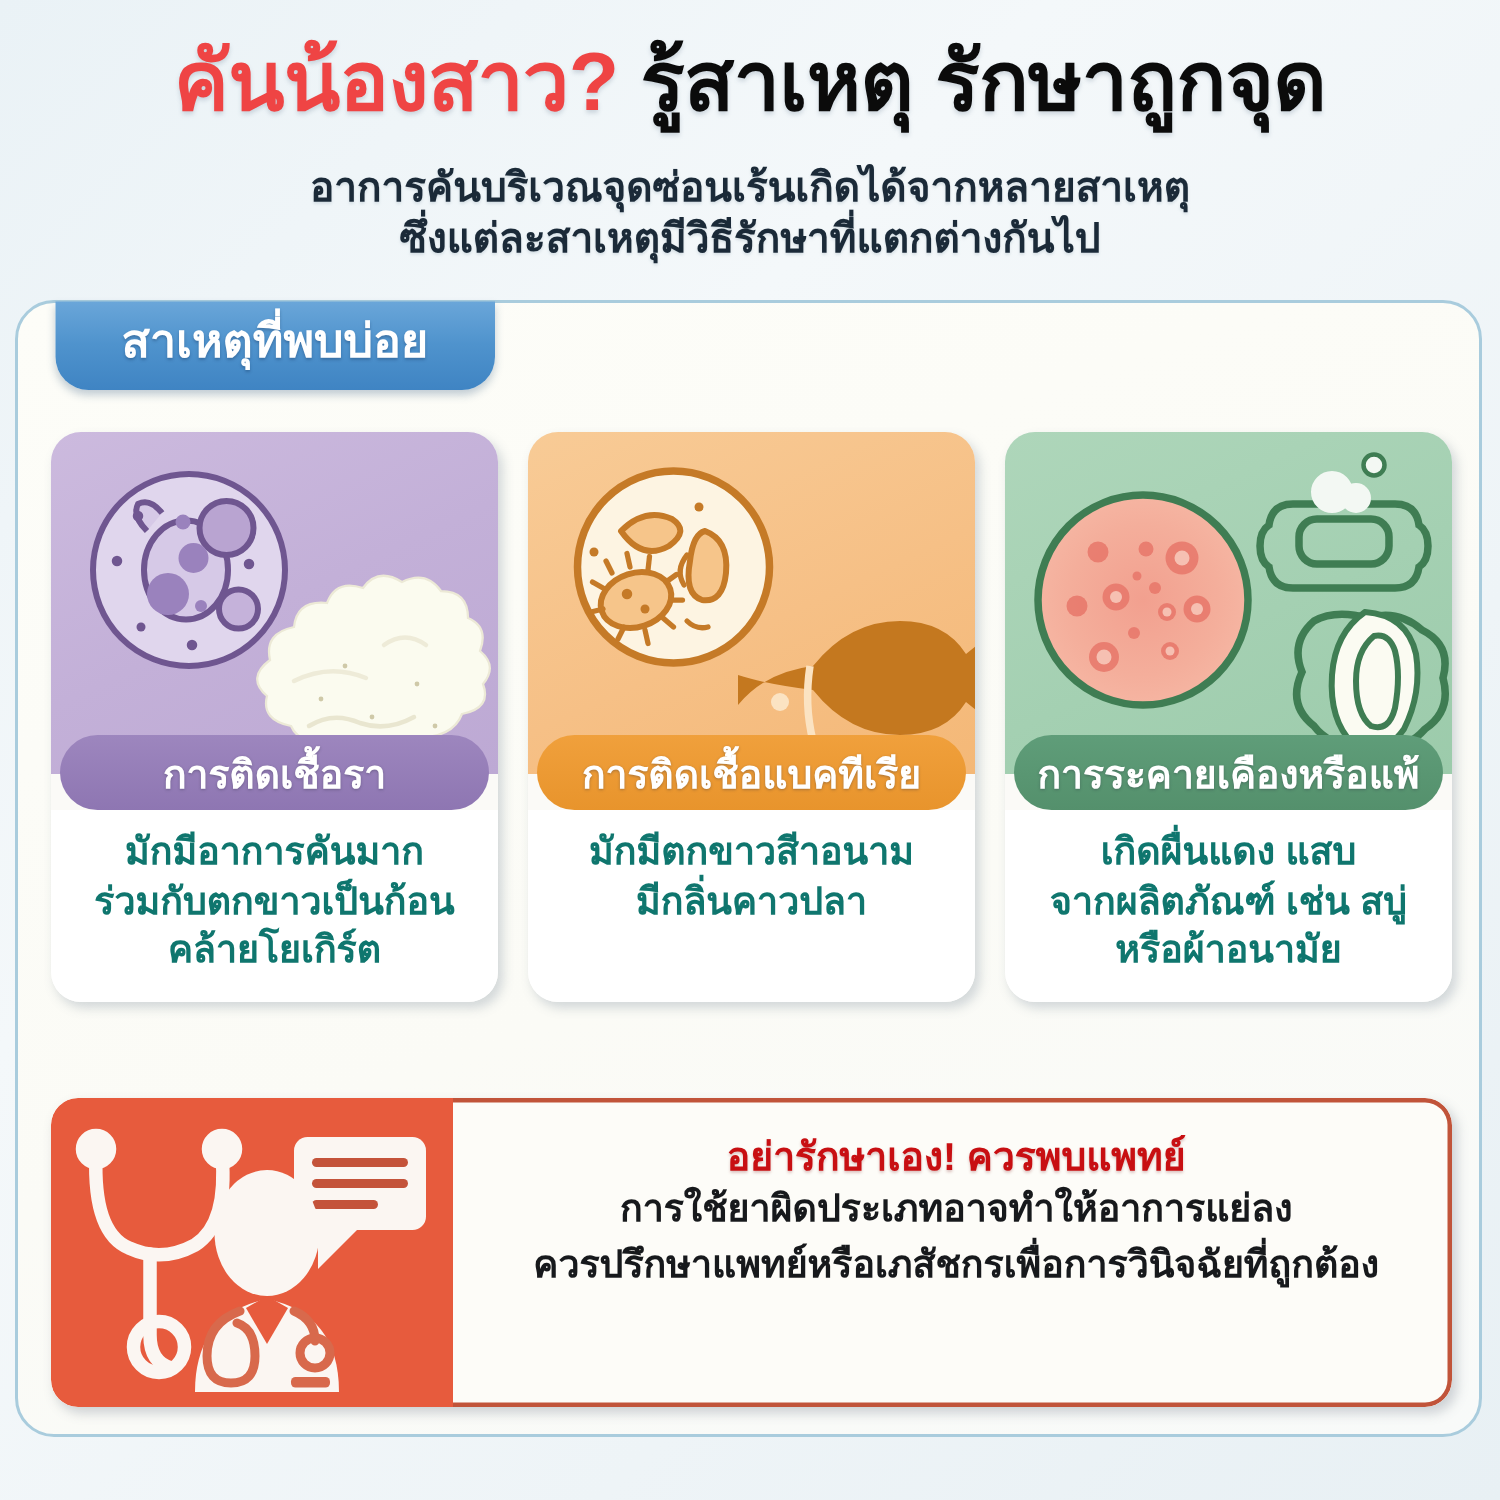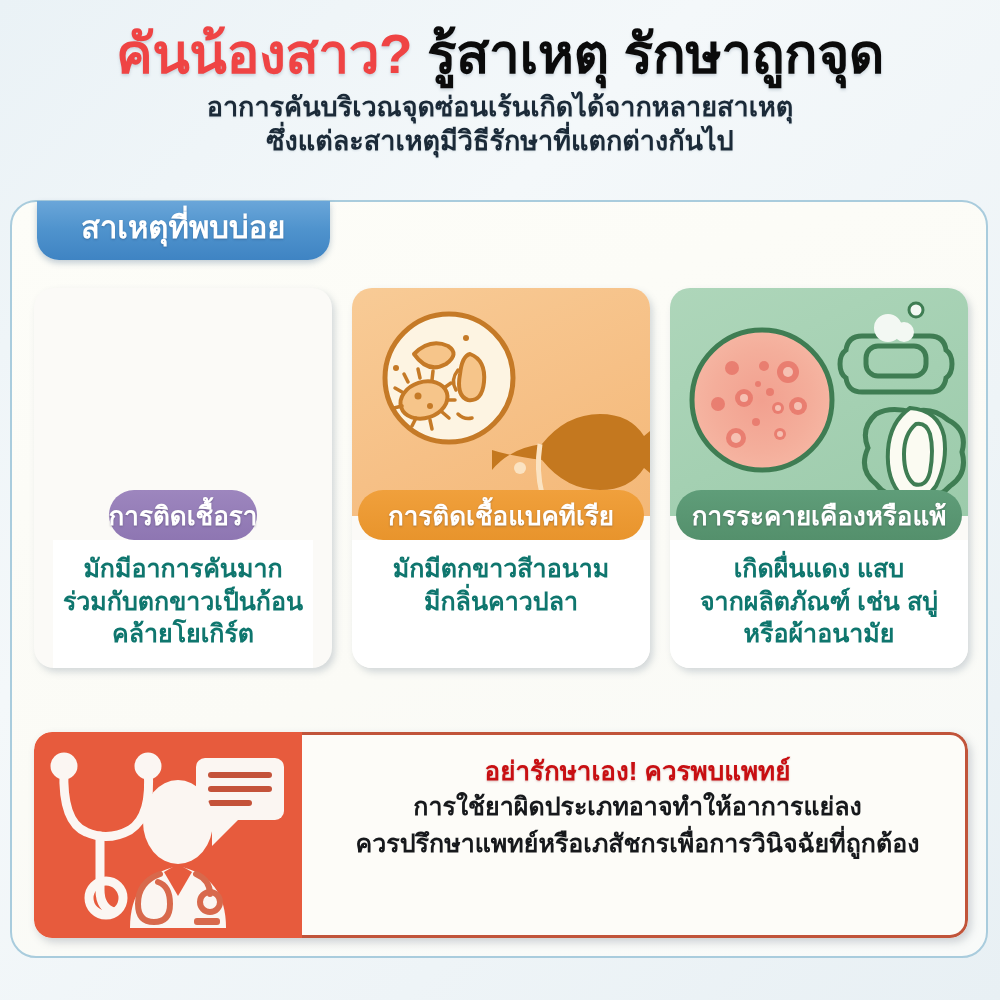--- a/index.html
+++ b/index.html
@@ -24,21 +24,21 @@
     font-size: 55px;
     font-weight: bold;
     letter-spacing: -0.5px;
     line-height: 1.05;
     white-space: nowrap;
     text-shadow: 0 2px 3px rgba(120,140,160,0.30);
   }
   .title-part-a { color: #ef4444; }
   .title-part-b { color: #0b0b0b; }
   #subtitle {
-    margin-top: 6px;
+    margin-top: 24px;
     color: #1b2a38;
     font-size: 27px;
     font-weight: bold;
     line-height: 1.28;
     text-shadow: 0 1px 2px rgba(140,160,175,0.28);
   }
 
   
   #panel {
     position: absolute;
@@ -118,21 +118,21 @@
     text-align: center;
     color: #0f766e;
     font-size: 25px;
     font-weight: bold;
     line-height: 1.30;
   }
 
   
   .card.purple .card-art { background: linear-gradient(155deg, #ccbade 0%, #c3b0d8 50%, #bda9d4 100%); }
   .card.purple .card-titlebar { background: linear-gradient(180deg, #9d86be 0%, #8e76b2 100%); }
-  .card.purple { background: #fbfaf7; align-items: center; }
+  .card.purple { background: #fbfaf7; }
 
   .card.orange .card-art { background: linear-gradient(155deg, #f8cb96 0%, #f6c086 55%, #f4b877 100%); }
   .card.orange .card-titlebar { background: linear-gradient(180deg, #f0a03c 0%, #e8942c 100%); }
   .card.orange { background: #fbfaf7; }
 
   .card.green .card-art { background: linear-gradient(155deg, #aed6ba 0%, #a4d0b2 55%, #9ccbab 100%); }
   .card.green .card-titlebar { background: linear-gradient(180deg, #5f9d79 0%, #54906c 100%); }
   .card.green { background: #fbfaf7; }
 
   .art-svg { position: absolute; left: 0; top: 0; width: 100%; height: 100%; }

